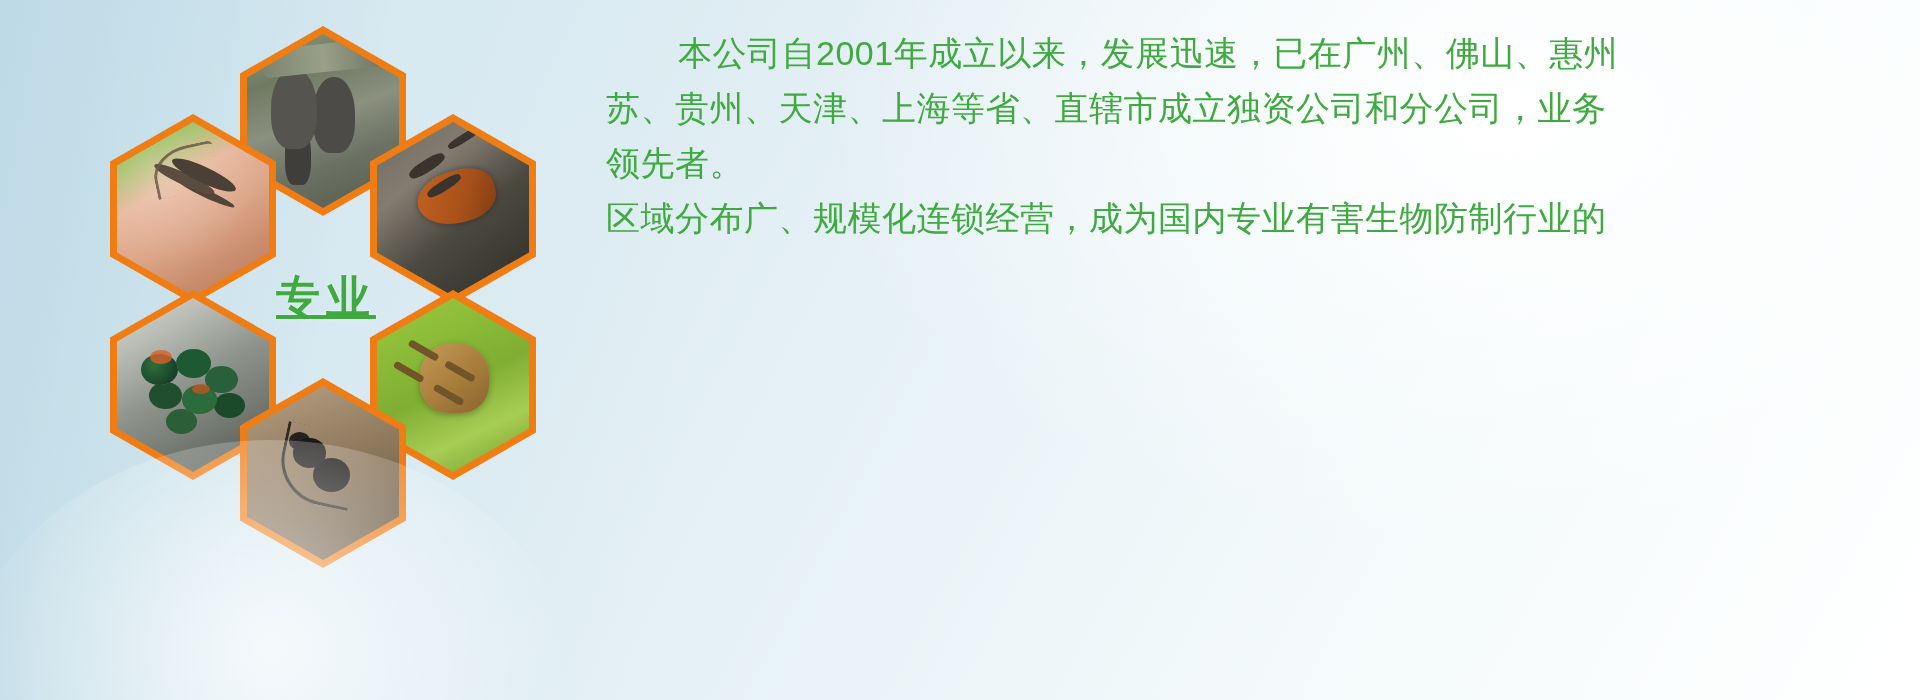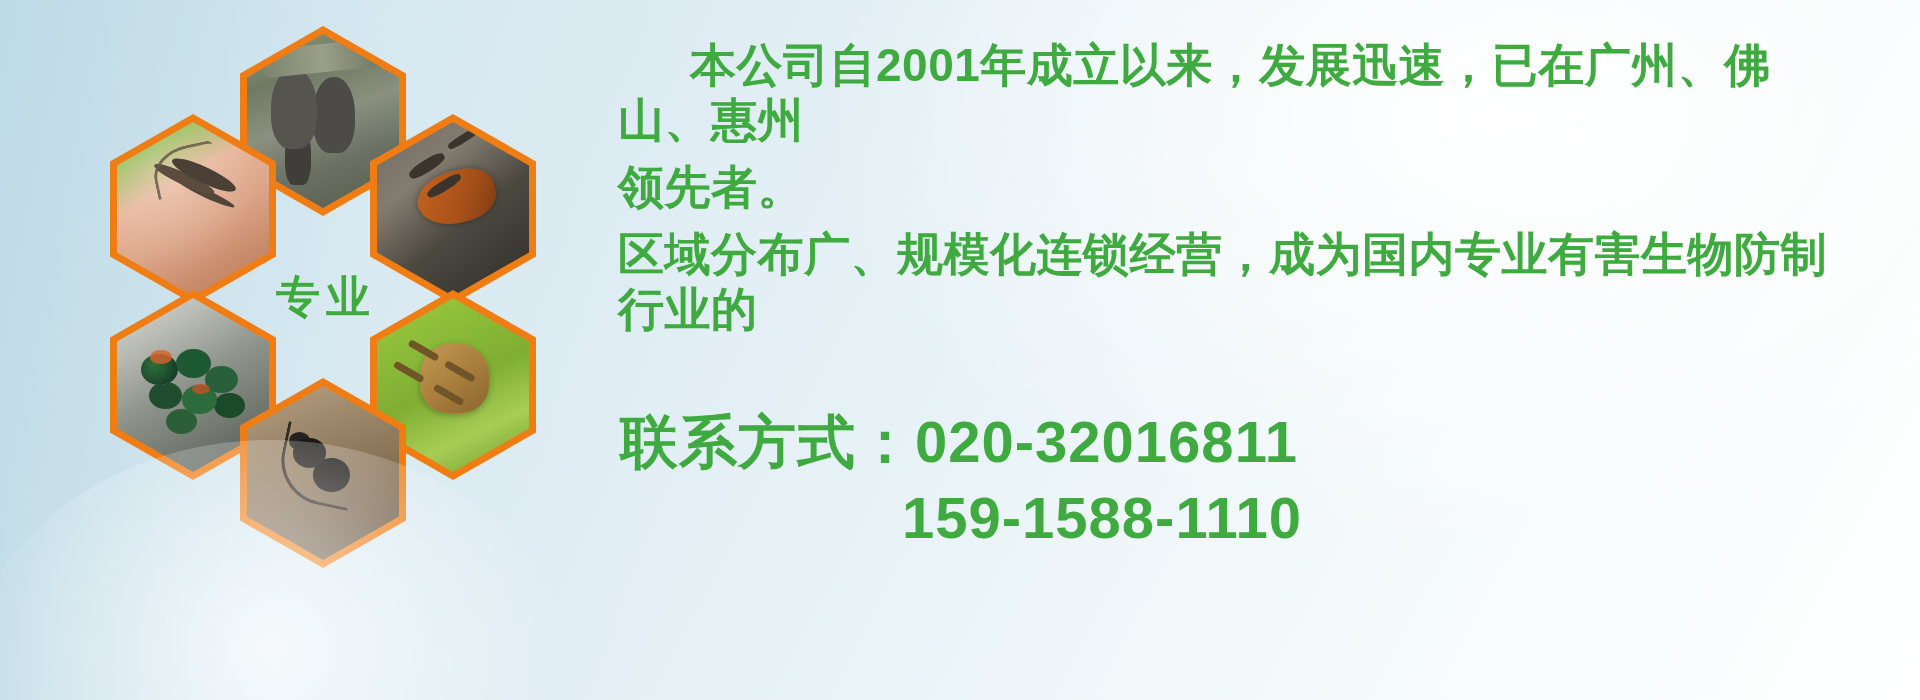--- a/index.html
+++ b/index.html
@@ -48,20 +48,21 @@
   .hex-right-up  {left:282px;top:106px;}
   .hex-left-dn   {left:22px;top:282px;}
   .hex-right-dn  {left:282px;top:282px;}
   .hex-bottom    {left:152px;top:370px;}
   .hex-label{
     position:absolute;left:152px;top:194px;width:166px;height:190px;
     display:flex;flex-direction:column;align-items:center;justify-content:center;
     color:#3faa3f;font-weight:bold;font-size:44px;line-height:1.22;
     letter-spacing:6px;text-indent:6px;
     text-shadow:0 0 2px rgba(255,255,255,.9);
+    text-decoration:underline;
   }
 
   
   .art-mosquito{
     background:
       radial-gradient(circle at 30% 30%, rgba(255,255,255,.25), rgba(0,0,0,0) 60%),
       linear-gradient(150deg,#7fae4c 0%,#9bbe5e 18%,#e7b59a 36%,#dba487 58%,#c98d6d 78%,#b87c5e 100%);
     position:relative;
   }
   .art-mosquito:before{
@@ -154,22 +155,22 @@
   }
   .art-stinkbug:after{
     content:"";position:absolute;left:20%;top:28%;width:22%;height:4%;
     background:#6f5527;border-radius:4px;transform:rotate(30deg);
     box-shadow:42px 0 0 0 #6f5527, -2px 26px 0 0 #6f5527, 44px 26px 0 0 #6f5527;
   }
 
   
   .copy{position:absolute;left:606px;top:26px;width:1250px;}
   .para{
-    color:#3faa3f;font-size:46px;line-height:55px;font-weight:bold;
-    letter-spacing:.5px;margin:12px;
+    color:#3faa3f;font-size:34px;line-height:55px;font-weight:normal;
+    letter-spacing:.5px;margin:0;
   }
   .para .indent{display:inline-block;width:72px;}
 
   .contact{position:absolute;left:620px;top:404px;width:1260px;}
   .contact-line{
     color:#3faa3f;font-weight:bold;font-size:58px;line-height:76px;
     letter-spacing:1px;white-space:nowrap;
   }
   .contact-line.second{padding-left:282px;}
 </style>
@@ -216,22 +217,19 @@
         </div>
     </div>
 
     <div class="hex-label">
       <span>专业</span>
     </div>
   </div>
 
   <div class="copy">
     <p class="para"><span class="indent"></span><span>本公司自2001年成立以来，发展迅速，已在广州、佛山、惠州</span></p>
+    <p class="para">苏、贵州、天津、上海等省、直辖市成立独资公司和分公司，业务</p>
     <p class="para">领先者。</p>
     <p class="para">区域分布广、规模化连锁经营，成为国内专业有害生物防制行业的</p>
   </div>
 
-  <div class="contact">
-    <div class="contact-line"><span>联系方式：</span><span>020-32016811</span></div>
-    <div class="contact-line second">159-1588-1110</div>
-  </div>
 
 </div>
 
 </body></html>

